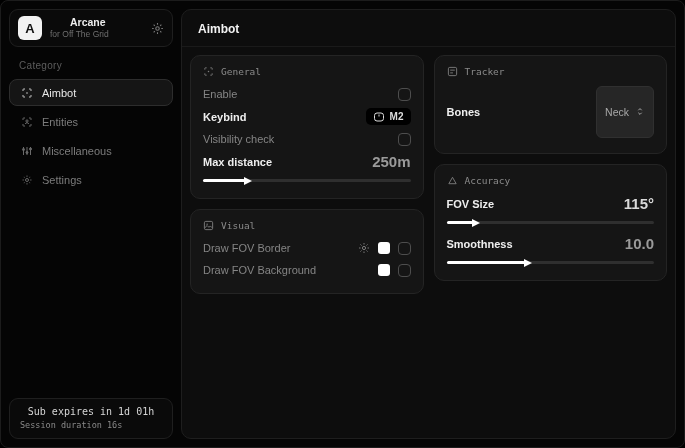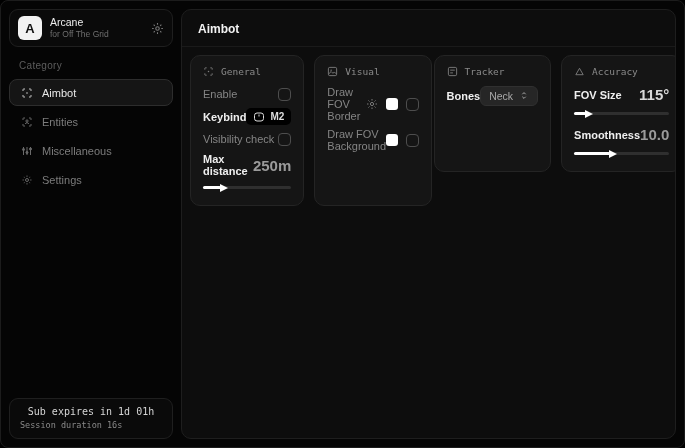--- a/index.html
+++ b/index.html
@@ -15,21 +15,21 @@
   .app-card {
     border:1px solid #1f1f1f; border-radius:9px; background:#0a0a0a;
     display:flex; align-items:center; gap:8px; padding:6px 8px; height:38px;
   }
   .logo {
     width:24px; height:24px; border-radius:6px; background:#f2f2f2;
     color:#111; font-weight:bold; font-size:13px;
     display:flex; align-items:center; justify-content:center; flex-shrink:0;
   }
   .app-meta { flex:1; min-width:0; }
-  .app-name { color:#ededed; font-size:10.5px; font-weight:normal; line-height:1.25; }
+  .app-name { color:#ededed; font-size:10.5px; font-weight:bold; line-height:1.25;margin-left:20px; }
   .app-sub  { color:#6f6f6f; font-size:8.5px; line-height:1.25; }
   .icon-btn { color:#7a7a7a; display:flex; align-items:center; cursor:pointer; }
   .category {
     color:#5d5d5d; font-size:10px; margin:13px 0 8px 10px; letter-spacing:.3px;
   }
   .nav { display:flex; flex-direction:column; gap:2px; }
   .nav-item {
     display:flex; align-items:center; gap:9px; height:27px; padding:0 11px;
     border:1px solid transparent; border-radius:8px; color:#7c7c7c;
     font-size:11px; cursor:pointer;
@@ -45,21 +45,21 @@
   
   .main {
     flex:1; background:#0d0d0d; border:1px solid #1e1e1e; border-radius:10px;
     display:flex; flex-direction:column; overflow:hidden;
   }
   .main-header {
     padding:12px 16px 10px 16px; border-bottom:1px solid #1a1a1a;
   }
   .main-title { color:#f2f2f2; font-size:12px; font-weight:bold; }
   .content { display:flex; gap:10px; padding:8px; align-items:flex-start; }
-  .col { flex:1; display:flex; flex-direction:row; gap:10px; min-width:0; }
+  .col { flex:1; display:flex; flex-direction:column; gap:10px; min-width:0; }
   .card {
     background:#151515; border:1px solid #242424; border-radius:10px;
     padding:10px 12px 12px 12px;
   }
   .card-header {
     display:flex; align-items:center; gap:7px; margin-bottom:6px;
     color:#8a8a8a; font-family:"DejaVu Sans Mono", monospace; font-size:9.5px;
   }
   .card-header .cicon { display:flex; align-items:center; opacity:.9; }
   .row {
@@ -76,21 +76,21 @@
     background:transparent; cursor:pointer;
   }
   .swatch { width:12px; height:12px; border-radius:3px; cursor:pointer; }
   .kbd-badge {
     display:flex; align-items:center; gap:5px; background:#000000;
     border-radius:5px; padding:3px 7px; color:#dcdcdc; font-size:10px;
     font-weight:bold; cursor:pointer;
   }
   .select-btn {
     display:flex; align-items:flex-start; gap:6px; background:#262626;
-    border:1px solid #303030; border-radius:6px; padding:3px 8px;
+    border:1px solid #303030; border-radius:6px; padding:19px 8px;
     color:#a8a8a8; font-size:10.5px; cursor:pointer;
   }
   .slider { position:relative; height:3px; background:#2f2f2f; border-radius:2px;
     margin:6px 0 4px 0; cursor:pointer; }
   .slider-fill { position:absolute; left:0; top:0; height:3px; background:#fff;
     border-radius:2px; }
   .slider-thumb {
     position:absolute; right:-7px; top:50%; transform:translateY(-50%);
     width:0; height:0; border-top:4.5px solid transparent;
     border-bottom:4.5px solid transparent; border-left:8px solid #fff;

